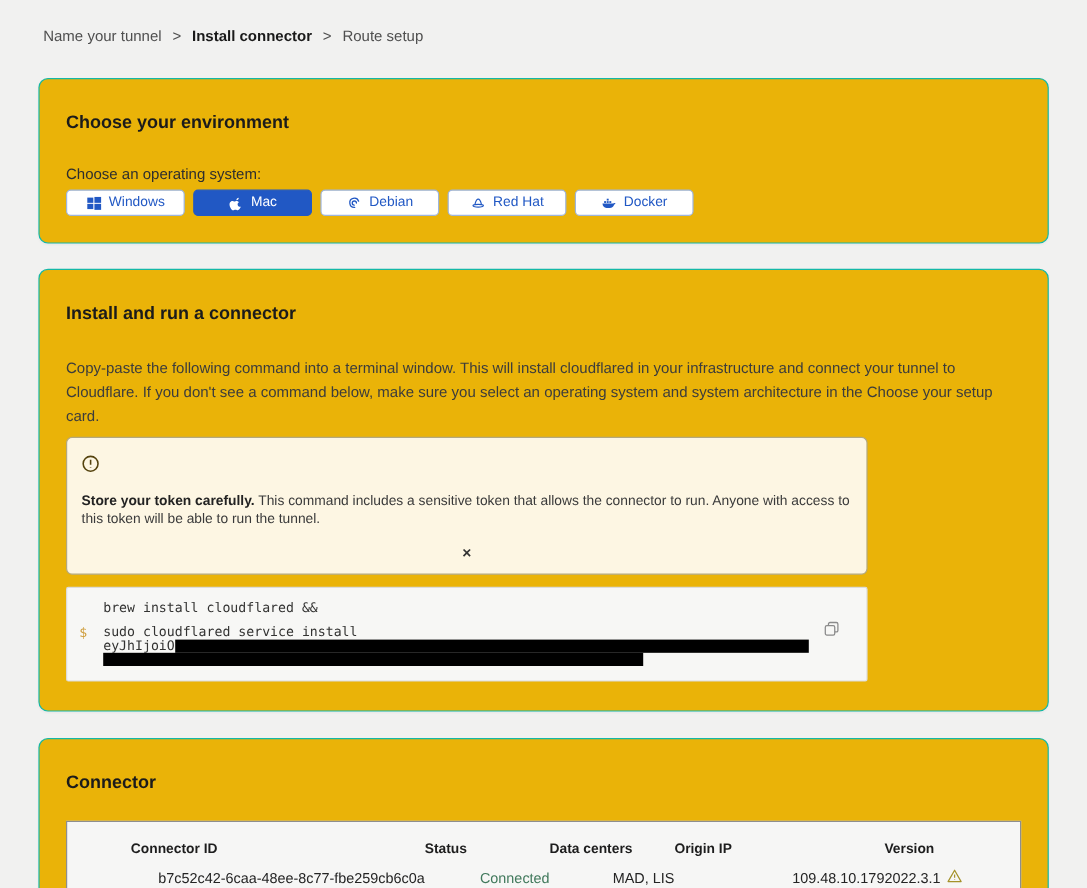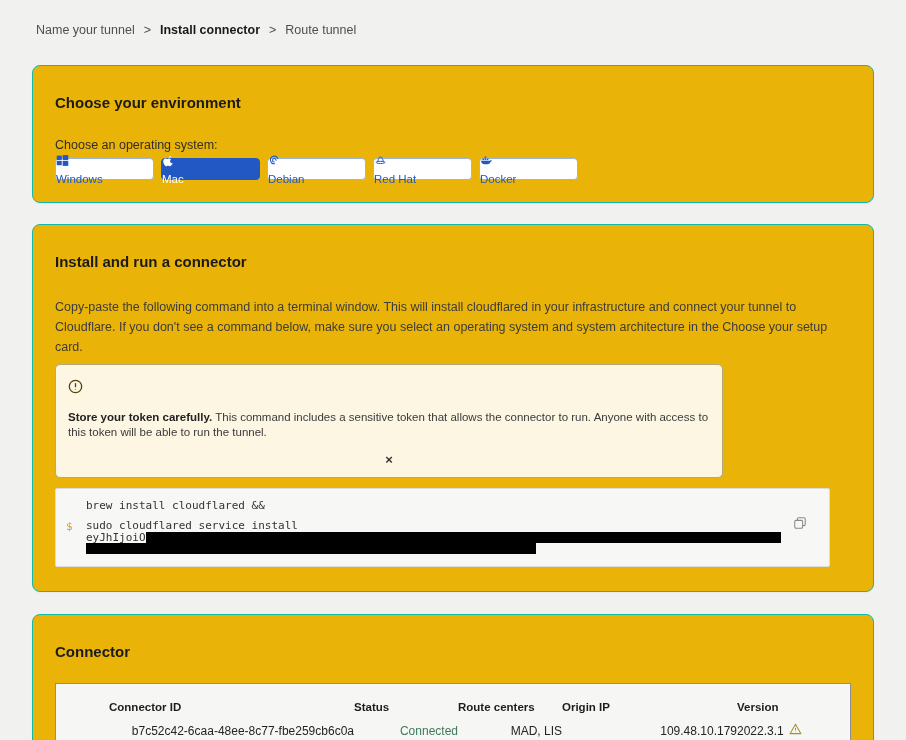--- a/index.html
+++ b/index.html
@@ -41,23 +41,22 @@
   .os-label { margin-top: 26px; font-size: 12.5px; color: #2e2e2e; line-height: 15px; }
   .os-row { margin-top: 5px; display: flex; gap: 7px; }
   .os-btn {
     width: 99px; height: 22px;
     background: #ffffff;
     border: 1px solid #9db5de;
     border-radius: 4px;
     color: #2158c4;
     font-size: 11.5px;
     font-family: "Liberation Sans", sans-serif;
-    display: flex; align-items: flex-start; justify-content: center; gap: 6px;
+    display: flex; align-items: center; justify-content: center; gap: 6px;
     cursor: pointer;
-    flex-direction: column;
   }
   .os-btn.selected { background: #2158c4; border-color: #2158c4; color: #ffffff; }
   .os-btn .ic { display: inline-flex; width: 13px; height: 13px; }
   .os-btn svg { width: 13px; height: 13px; }
   
   .desc {
     margin-top: 26px;
     font-size: 12.5px;
     line-height: 20px;
     color: #3c3c3c;
@@ -83,21 +82,21 @@
   .warning-banner .w-text b { color: #222222; }
   .warning-banner .w-close {
     flex: 0 0 auto;
     align-self: center;
     border: none; background: none;
     font-size: 13px; font-weight: bold; color: #333333;
     cursor: pointer; padding: 2px 6px;
   }
   .code-block {
     margin-top: 10px;
-    width: 775px;
+    width: 668px;
     background: #f7f7f5;
     border: 1px solid #dcdcda;
     border-radius: 2px;
     padding: 10px 14px 12px 8px;
     font-family: "DejaVu Sans Mono", monospace;
     font-size: 11px;
     color: #333332;
     position: relative;
   }
   .code-line1 { padding-left: 22px; line-height: 14px; }
@@ -145,21 +144,21 @@
 <body>
 
 
 
 
 <nav class="breadcrumb">
   <span class="crumb">Name your tunnel</span>
   <span class="sep">&gt;</span>
   <span class="crumb active">Install connector</span>
   <span class="sep">&gt;</span>
-  <span class="crumb">Route tunnel</span>
+  <span class="crumb">Route setup</span>
 </nav>
 
 <div class="main">
 
   <section class="card card-env">
     <h2>Choose your environment</h2>
     <div class="os-label">Choose an operating system:</div>
     <div class="os-row">
 
       <button class="os-btn">
@@ -260,21 +259,21 @@
       </button>
     </div>
   </section>
 
   <section class="card card-connectors">
     <h2>Connector</h2>
     <div class="conn-table">
       <div class="t-row t-head">
         <span>Connector ID</span>
         <span>Status</span>
-        <span>Route centers</span>
+        <span>Data centers</span>
         <span>Origin IP</span>
         <span>Version</span>
       </div>
       <div class="t-row t-vals">
         <span>b7c52c42-6caa-48ee-8c77-fbe259cb6c0a</span>
         <span class="status-connected">Connected</span>
         <span>MAD, LIS</span>
         <span>109.48.10.179</span>
         <span class="version-cell">
           <span>2022.3.1</span>

